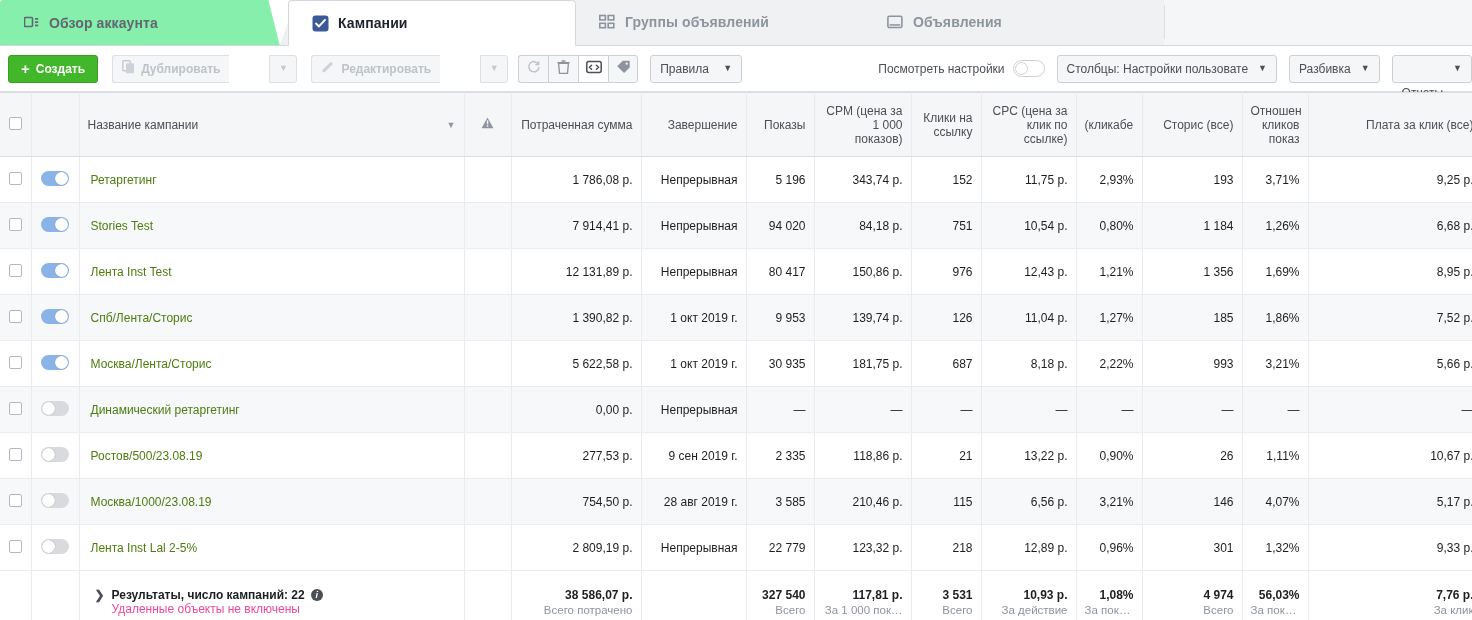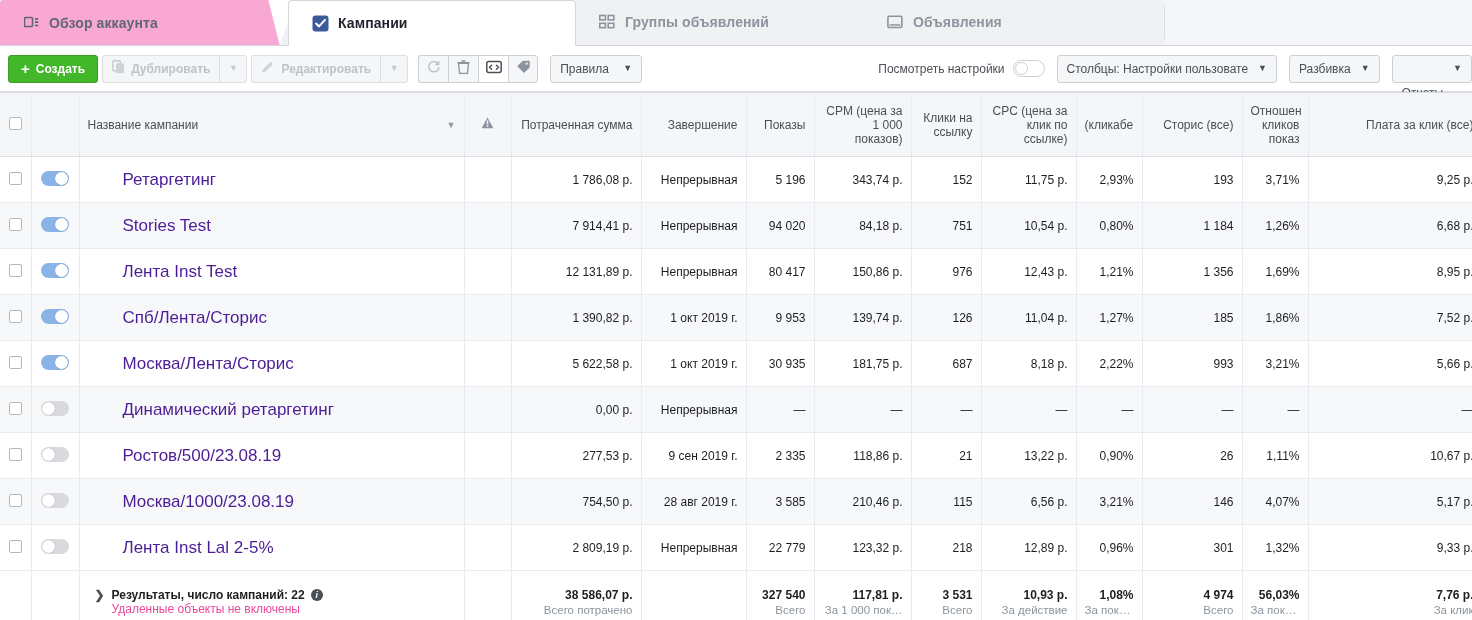--- a/index.html
+++ b/index.html
@@ -52,21 +52,21 @@
     border-top: 1px solid #d3d6db;
     border-bottom: 1px solid #fff;
     margin-bottom: -1px;
     border-radius: 4px 4px 0 0;
     z-index: 5;
   }
   .tab.active .tab-label { color: #1d2129; }
   .tab-icon { display: inline-flex; width: 18px; height: 18px; align-items: center; justify-content: center; }
 
   
-  .tab1 { width: 288px; background: #f9a8d4; border-radius: 4px 4px 0 0;
+  .tab1 { width: 288px; background: #86efac; border-radius: 4px 4px 0 0;
           border-top: 1px solid #e2e4e8; color:#606770;}
   .tab1::after{
     content:""; position:absolute; right:-14px; top:0; bottom:0; width:28px;
     background: linear-gradient(to bottom right, #fff 0%, #fff 50%, #f0f1f3 50%);
     transform: skewX(14deg);
   }
 
   
   .toolbar {
     height: 46px;
@@ -95,21 +95,21 @@
   }
   .btn.green {
     background: #42b72a;
     border-color: #3a9e26;
     color: #fff;
     font-weight: bold;
     padding: 0 12px;
     height: 28px;
   }
   .btn.disabled { color: #bec3c9; background: #f5f6f7; border-color: #dcdfe3; cursor: default; }
-  .split { display: inline-flex; margin-left: 4px; }
+  .split { display: inline-flex; margin-left: 14px; gap: 40px; }
   .split .main { border-radius: 3px 0 0 3px; border-right: none; }
   .split .caret { border-radius: 0 3px 3px 0; width: 28px; padding: 0; }
   .icongroup { display: inline-flex; margin-left: 10px; }
   .icongroup .ibtn {
     width: 30px; height: 28px;
     border: 1px solid #ccd0d5;
     border-right: none;
     background: #f5f6f7;
     display: inline-flex; align-items: center; justify-content: center;
     cursor: pointer;
@@ -167,26 +167,25 @@
   th.c-ctr, td.c-ctr { width: 66px; }
   th.c-clicksall, td.c-clicksall { width: 100px; }
   th.c-ctrall, td.c-ctrall { width: 66px; }
   th.c-cpcall, td.c-cpcall { width: 174px; border-right: none; }
 
   tbody tr { height: 46px; }
   tbody tr.even td { background: #fff; }
   tbody tr.odd td { background: #f7f8fa; }
   tbody td { color: #1c1e21; height: 46px; }
   .cname {
-    color: #4c1d95;
+    color: #4d7c0f;
     cursor: pointer;
-    font-size: 17px;
+    font-size: 12px;
     display: inline-block;
     padding-left: 3px;
-    margin-left: 32px;
   }
   .row-toggle {
     width: 28px; height: 15px; border-radius: 8px;
     position: relative; display: inline-block; cursor: pointer;
     background: #d8dade;
   }
   .row-toggle .k {
     position: absolute; top: 1px; left: 1px;
     width: 13px; height: 13px; border-radius: 50%;
     background: #fff; box-shadow: 0 0 1px rgba(0,0,0,.35);

